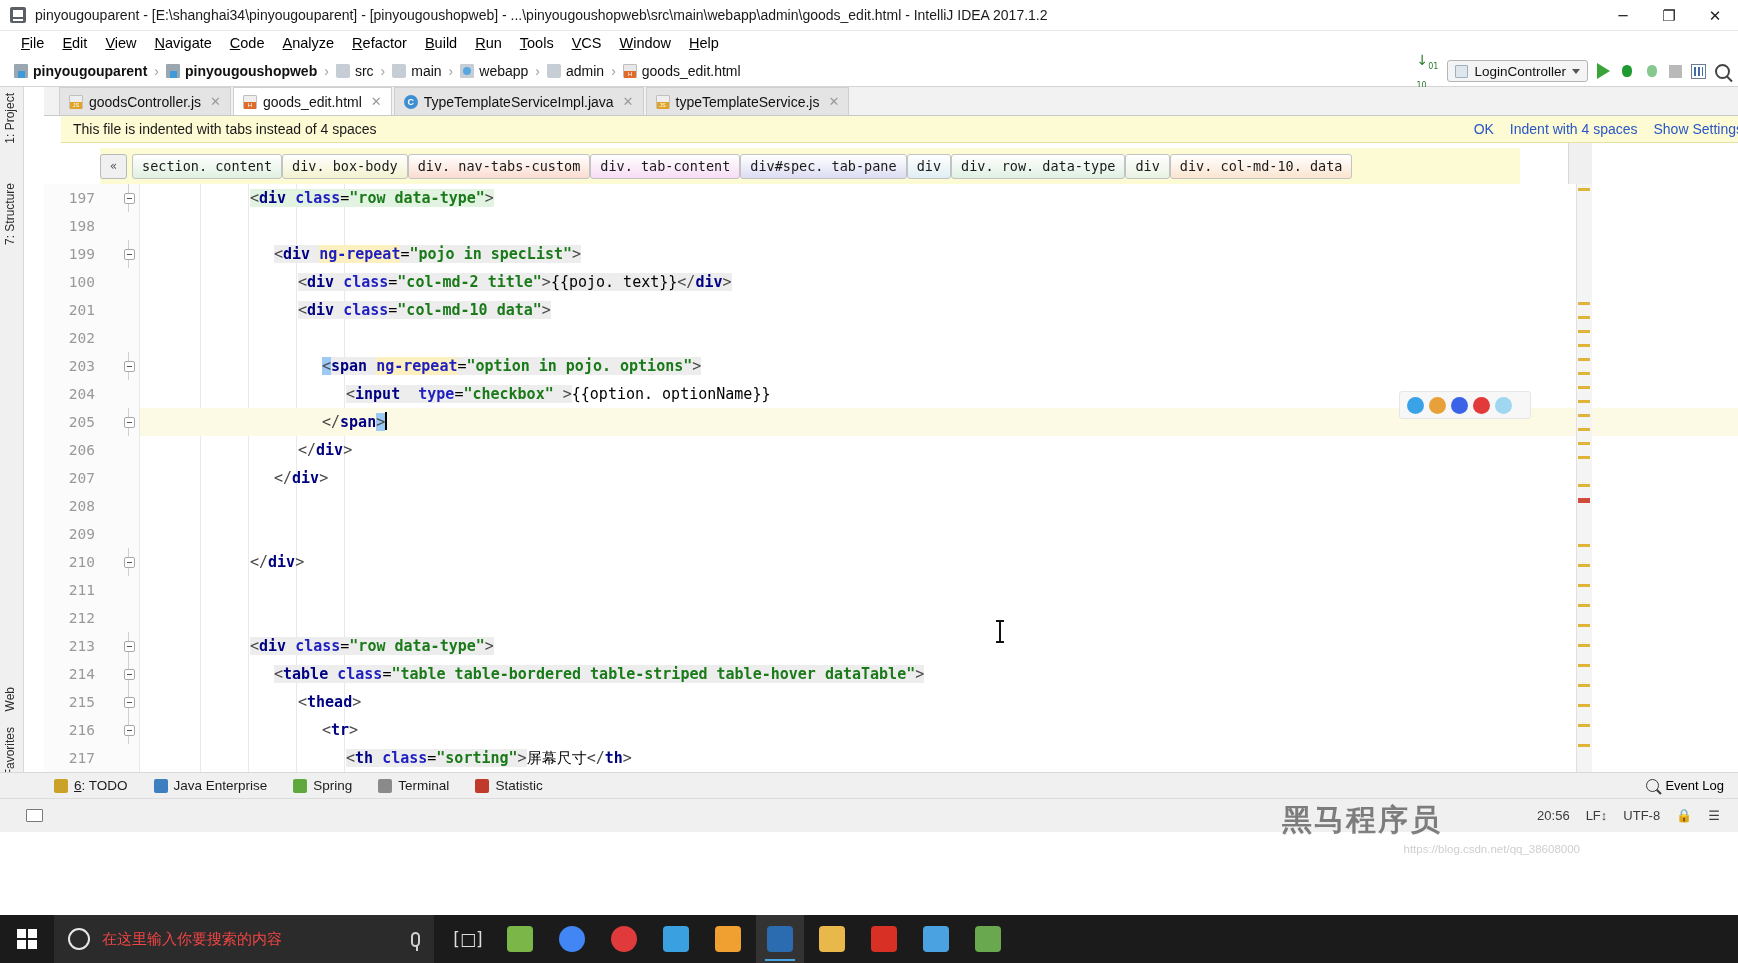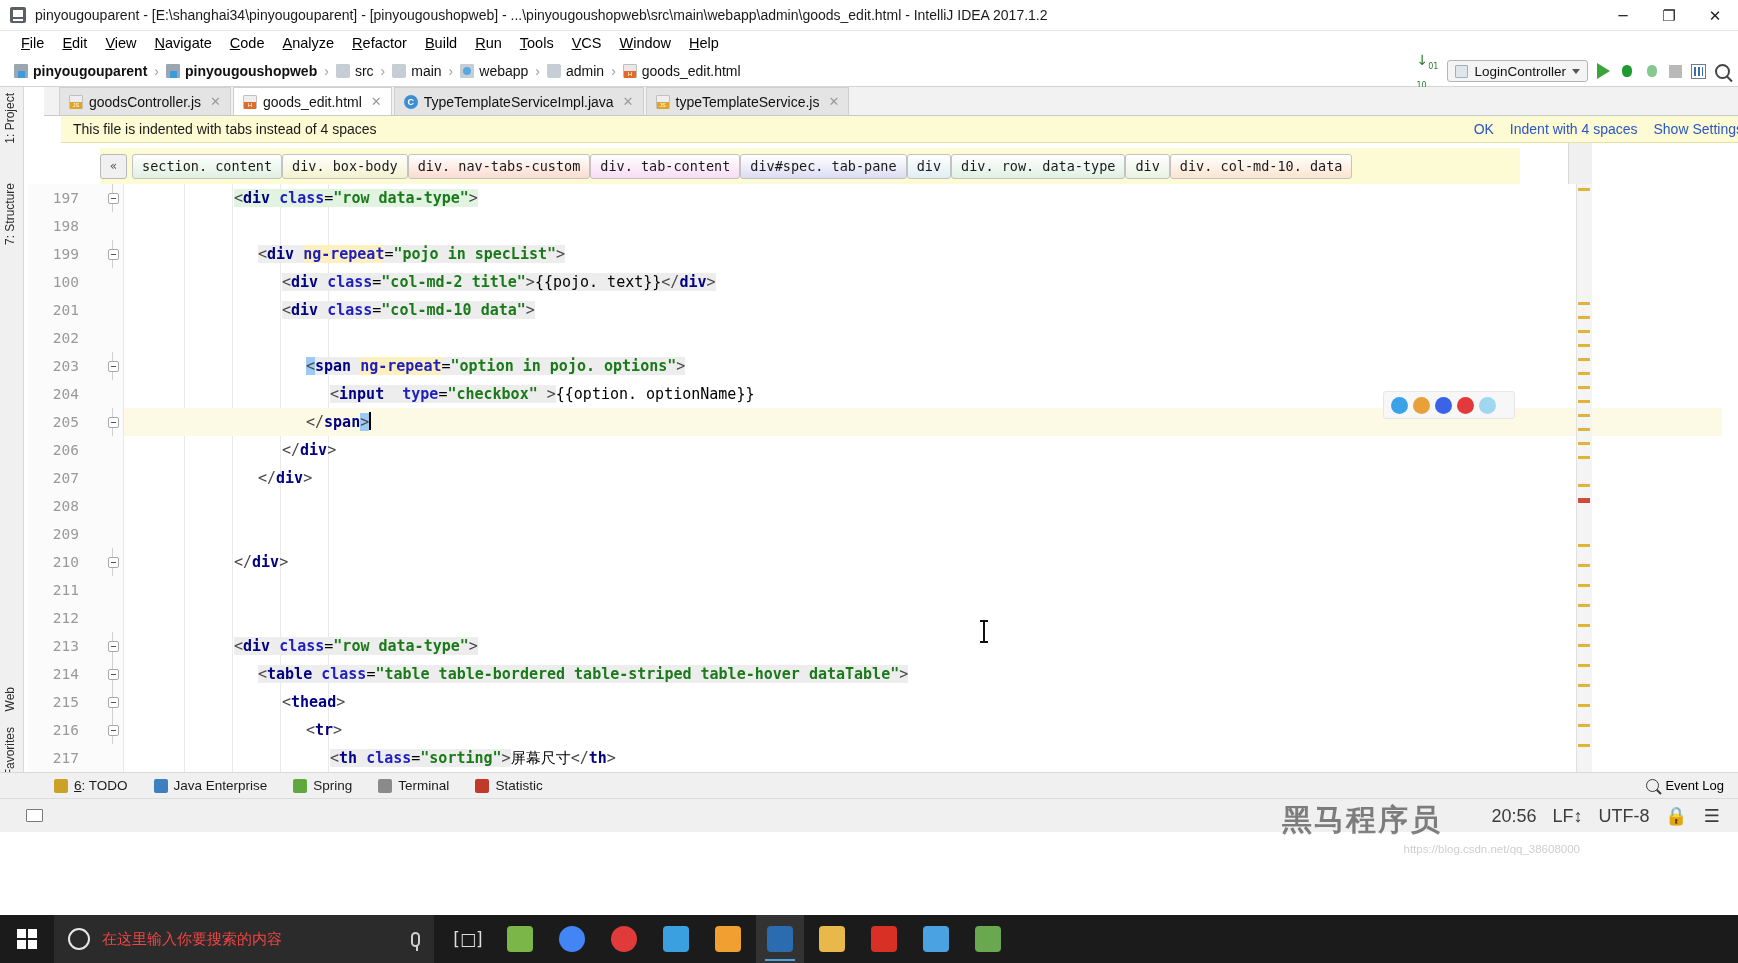--- a/index.html
+++ b/index.html
@@ -127,21 +127,21 @@
     font-size: 12px; color: #555; font-family:"DejaVu Sans",sans-serif;
   }
   .tag-chip {
     height: 25px; padding: 0 9px; border: 1px solid #c3c3c3; border-radius: 3px;
     display: flex; align-items: center; font-family: "DejaVu Sans Mono", monospace;
     font-size: 13.5px; color: #1a1a1a; white-space: nowrap;
   }
 
   
   .editor {
-    position: absolute; left: 28px; top: 184px; width: 1694px; height: 588px;
+    position: absolute; left: 44px; top: 184px; width: 1694px; height: 588px;
     background: #ffffff; overflow: hidden;
   }
   .gutter {
     position: absolute; left: 0; top: 0; width: 96px; height: 588px;
     background: #fbfbfb; border-right: 1px solid #e8e8e8;
   }
   .lnum {
     position: absolute; right: 44px; width: 40px; text-align: right;
     font-family: "DejaVu Sans Mono", monospace; font-size: 14.5px; color: #999;
     height: 28px; line-height: 28px;
@@ -245,21 +245,21 @@
   .statusbar {
     position: absolute; left: 0; top: 798px; width: 1738px; height: 34px;
     background: #f0f0f0; border-top: 1px solid #dcdcdc;
     display: flex; align-items: center;
   }
   .status-toggle {
     width: 17px; height: 13px; border: 1px solid #7a7a7a; background: #fff;
     margin-left: 26px; border-radius: 1px;
   }
   .status-right { margin-left: auto; display: flex; align-items: flex-end; gap: 16px; margin-right: 18px;
-    font-size: 18px; color: #3c3c3c; }
+    font-size: 13px; color: #3c3c3c; }
   .wm {
     position: absolute; right: 150px; top: 800px; font-size: 30px; font-weight: bold;
     color: rgba(30,30,30,.55); letter-spacing: 2px; pointer-events: none;
     font-family: "DejaVu Sans", sans-serif;
   }
   .wm2 {
     position: absolute; right: 12px; top: 843px; font-size: 11.5px; color: #cfcfcf;
   }
 
   

